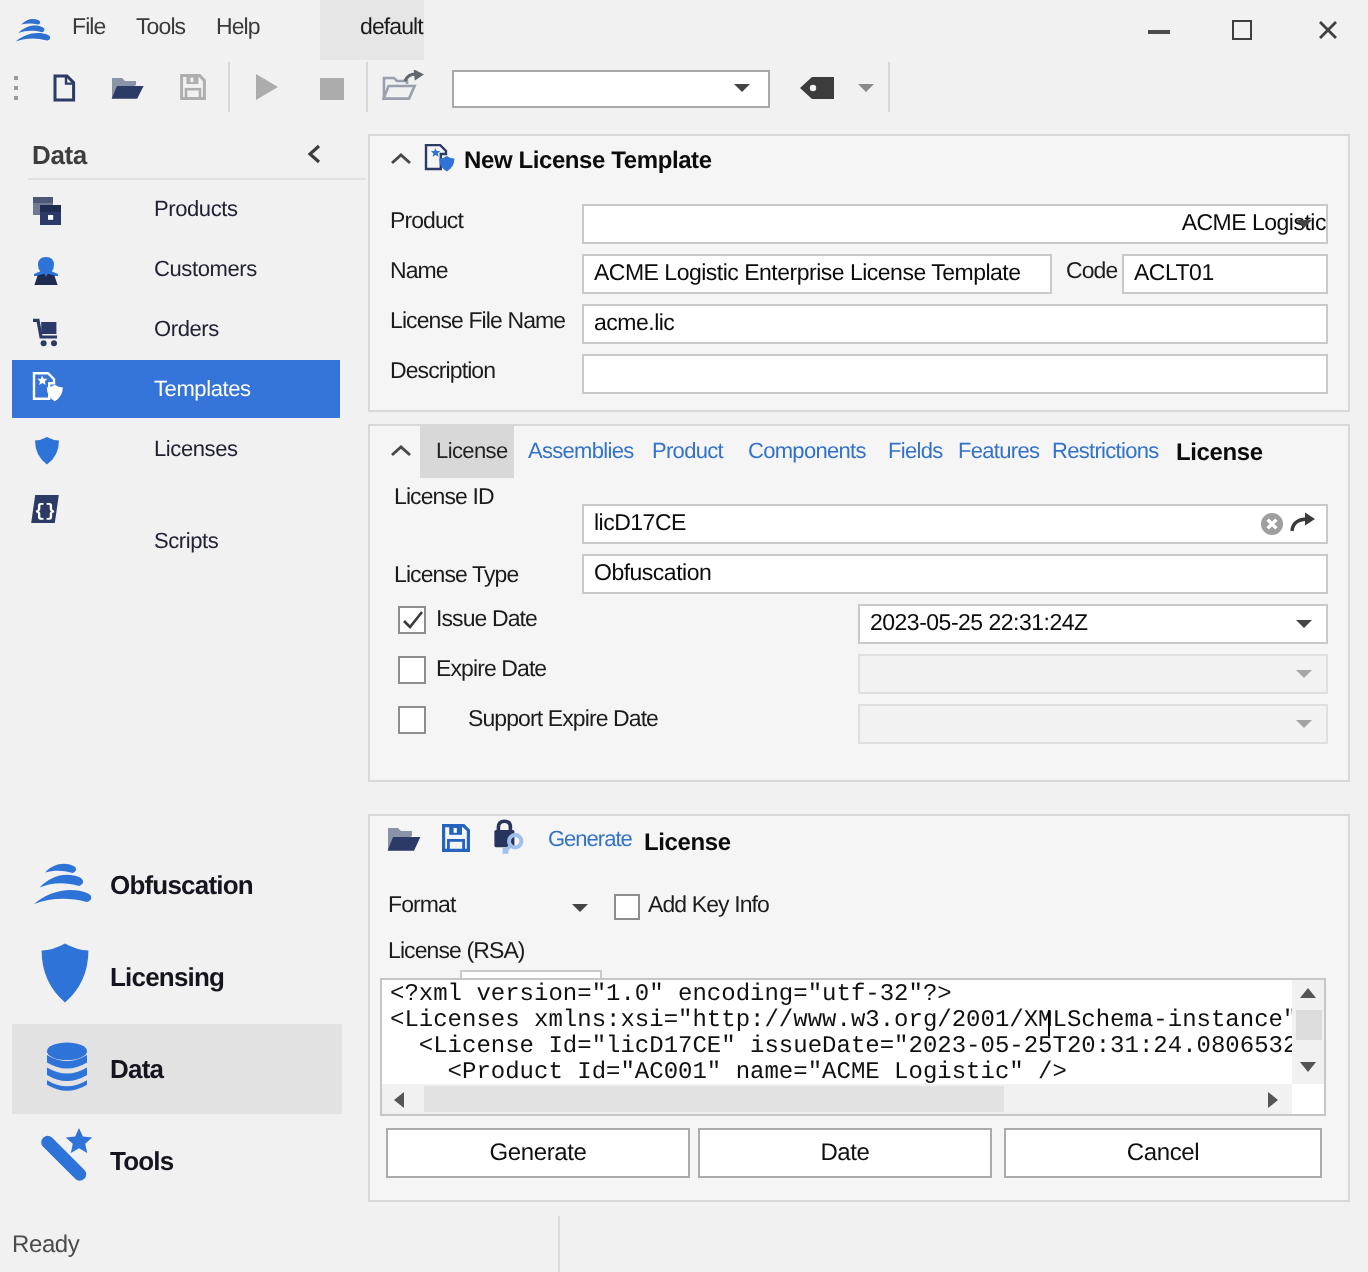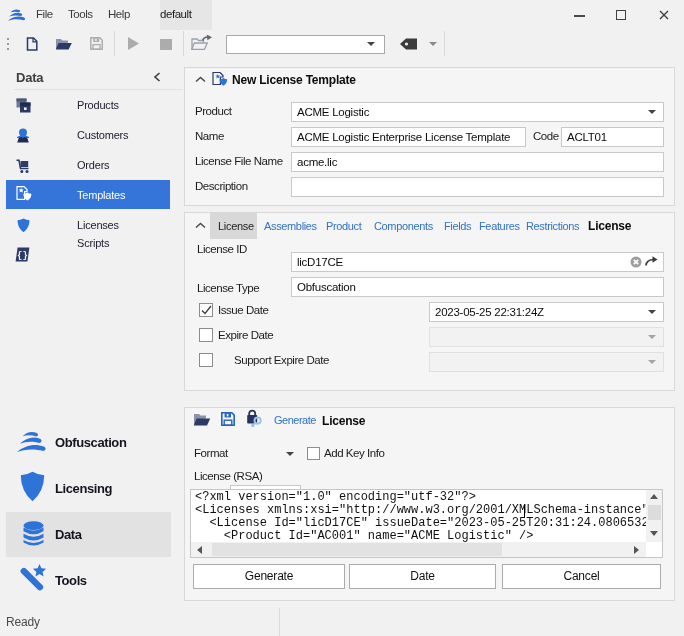--- a/index.html
+++ b/index.html
@@ -25,21 +25,21 @@
 <div class="ab" style="left:0;top:0;width:684px;height:30px;background:#f1f1f2;"></div>
 <svg class="ab" style="left:7px;top:7px;" width="18" height="16" viewBox="0 0 18 16">
   <path d="M3.6 5.3 C6.0 2.6 9.4 1.8 12.3 3.1 C13.6 3.8 13.2 5.0 11.9 5.3 C9.0 4.4 6.3 4.6 3.6 5.3 Z" fill="#2e6fd0"></path>
   <path d="M2.2 9.5 C5.6 6.0 10.4 4.8 14.3 6.6 C15.8 7.4 15.4 8.8 13.9 9.1 C9.6 7.9 5.9 8.3 2.2 9.5 Z" fill="#2e6fd0"></path>
   <path d="M0.9 13.8 C5.2 9.9 11.9 8.4 17.0 10.5 C18.7 11.3 18.3 12.9 16.5 13.3 C10.6 11.5 5.5 12.1 0.9 13.8 Z" fill="#2e6fd0"></path>
 </svg>
 <div class="lbl" style="left:36px;top:8px;color:#3a3a3a;">File</div>
 <div class="lbl" style="left:68px;top:8px;color:#3a3a3a;">Tools</div>
 <div class="lbl" style="left:108px;top:8px;color:#3a3a3a;">Help</div>
 <div class="ab" style="left:160px;top:0;width:52px;height:30px;background:#e6e6e7;"></div>
-<div class="lbl" style="left:160px;top:8px;color:#1b1b1b;">default</div>
+<div class="lbl" style="left:180px;top:8px;color:#1b1b1b;">default</div>
 <div class="ab" style="left:574px;top:15px;width:11px;height:2px;background:#4a4a4a;"></div>
 <div class="ab" style="left:616px;top:10px;width:10px;height:10px;border:1.4px solid #3f3f3f;"></div>
 <svg class="ab" style="left:659px;top:10px;" width="10" height="10" viewBox="0 0 10 10">
   <path d="M1 1 L9 9 M9 1 L1 9" stroke="#3f3f3f" stroke-width="1.4"></path>
 </svg>
 
 <div class="ab" style="left:7px;top:38px;width:2px;height:2px;background:#9a9a9a;"></div>
 <div class="ab" style="left:7px;top:43px;width:2px;height:2px;background:#9a9a9a;"></div>
 <div class="ab" style="left:7px;top:48px;width:2px;height:2px;background:#9a9a9a;"></div>
 <svg class="ab" style="left:26px;top:37px;" width="12" height="14" viewBox="0 0 12 14">
@@ -116,21 +116,21 @@
 
 <svg class="ab" style="left:17px;top:218px;" width="13" height="15" viewBox="0 0 13 15">
   <path d="M6.5 0.5 Q9.5 2.2 12.5 2.2 Q12.5 9.8 6.5 14.2 Q0.5 9.8 0.5 2.2 Q3.5 2.2 6.5 0.5 Z" fill="#2e73d8"></path>
 </svg>
 <div class="navtxt" style="left:37px;top:210px;">Licenses</div>
 
 <svg class="ab" style="left:15px;top:247px;" width="15" height="15" viewBox="0 0 15 15">
   <path d="M2.6 0.5 L14.4 0.5 L12.4 14.5 L0.6 14.5 Z" fill="#2b3a66"></path>
   <text x="7.5" y="11" font-family="Liberation Mono,monospace" font-size="9" font-weight="bold" fill="#fff" text-anchor="middle">{}</text>
 </svg>
-<div class="navtxt" style="left:37px;top:228px;">Scripts</div>
+<div class="navtxt" style="left:37px;top:256px;">Scripts</div>
 
 <svg class="ab" style="left:16px;top:429px;" width="33" height="26" viewBox="0 0 33 26">
   <path d="M6.6 7.2 C10.5 3.0 16 1.8 20.8 4.0 C22.8 5.0 22.2 7.0 20.2 7.5 C15.5 6.0 10.8 6.1 6.6 7.2 Z" fill="#2e73d8"></path>
   <path d="M3.8 14.8 C9.5 8.8 17.5 6.8 24.0 9.8 C26.4 11.1 25.8 13.4 23.5 14.0 C16 11.9 9.8 12.4 3.8 14.8 Z" fill="#2e73d8"></path>
   <path d="M1.0 23.0 C8 16.8 19 14.0 27.8 17.6 C30.6 18.9 30.0 21.4 27.4 22.0 C18 19.5 8.8 20.1 1.0 23.0 Z" fill="#2e73d8"></path>
 </svg>
 <div class="bignav" style="top:420px;">Obfuscation</div>
 
 <svg class="ab" style="left:20px;top:471px;" width="25" height="31" viewBox="0 0 25 31">
   <path d="M12.5 0.8 Q18.5 4.2 24.2 4.2 Q24.2 20 12.5 30.2 Q0.8 20 0.8 4.2 Q6.5 4.2 12.5 0.8 Z" fill="#2e73d8"></path>
@@ -160,21 +160,21 @@
   <path d="M1 5.5 L5.5 1.5 L10 5.5" fill="none" stroke="#4a4a4a" stroke-width="1.5"></path>
 </svg>
 <svg class="ab" style="left:212px;top:72px;" width="16" height="15" viewBox="0 0 16 15">
   <path d="M1 0.5 L8 0.5 L11 3.5 L11 5 L8.4 5 L8.4 12.5 L1 12.5 Z" fill="none" stroke="#2b3a66" stroke-width="1.2"></path>
   <path d="M5.5 2.0 L6.4 3.5 L8.1 3.5 L6.9 4.7 L7.3 6.4 L5.8 5.5 L4.3 6.4 L4.7 4.7 L3.5 3.5 L5.2 3.5 Z" fill="#2e73d8"></path>
   <path d="M11.4 6.0 Q13.2 7.3 15.2 7.3 Q15.2 11.6 11.4 13.8 Q7.6 11.6 7.6 7.3 Q9.6 7.3 11.4 6.0 Z" fill="#2e73d8"></path>
 </svg>
 <div class="ab" style="left:232px;top:73px;font-weight:bold;font-size:12px;letter-spacing:-0.2px;color:#0c0c0c;">New License Template</div>
 
 <div class="lbl" style="left:195px;top:105px;">Product</div>
-<div class="box val" style="left:291px;top:102px;width:373px;height:20px;">ACME Logistic</div>
+<div class="box val" style="left:291px;top:102px;width:373px;height:20px;text-align:right;">ACME Logistic</div>
 <div class="ddarr" style="left:648px;top:110px;"></div>
 
 <div class="lbl" style="left:195px;top:130px;">Name</div>
 <div class="box val" style="left:291px;top:127px;width:235px;height:20px;">ACME Logistic Enterprise License Template</div>
 <div class="lbl" style="left:533px;top:130px;">Code</div>
 <div class="box val" style="left:561px;top:127px;width:103px;height:20px;">ACLT01</div>
 
 <div class="lbl" style="left:195px;top:155px;">License File Name</div>
 <div class="box val" style="left:291px;top:152px;width:373px;height:20px;">acme.lic</div>
 

